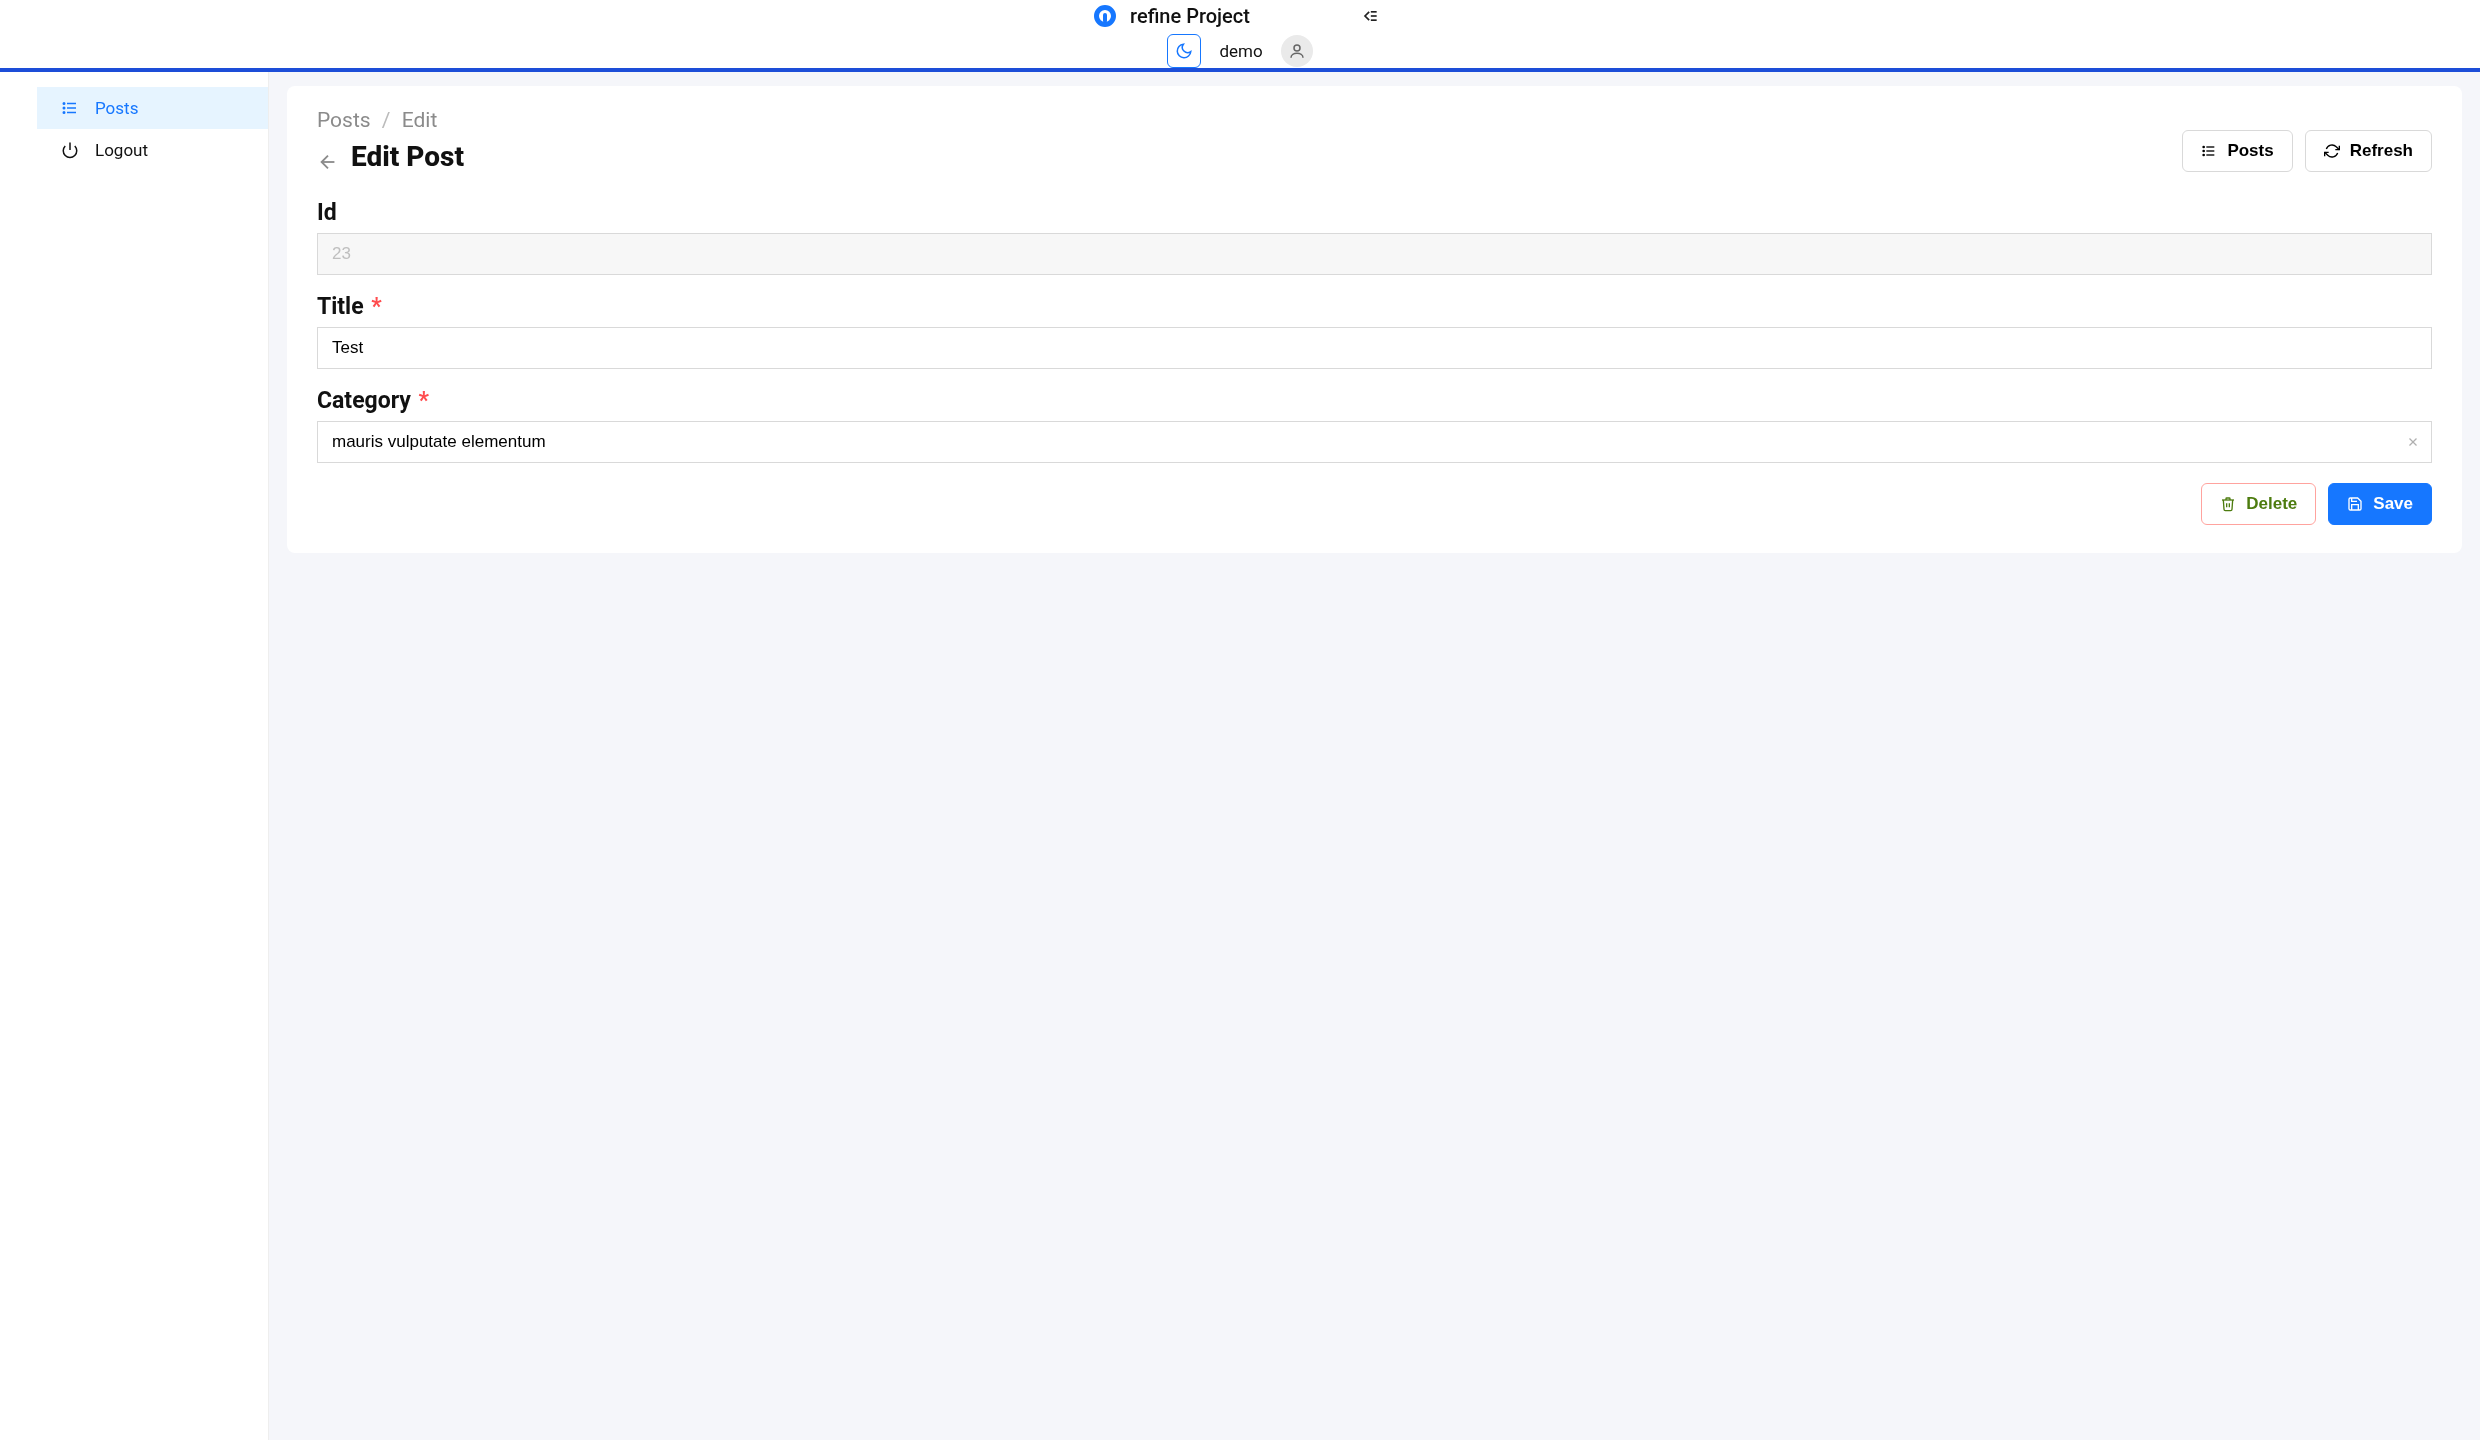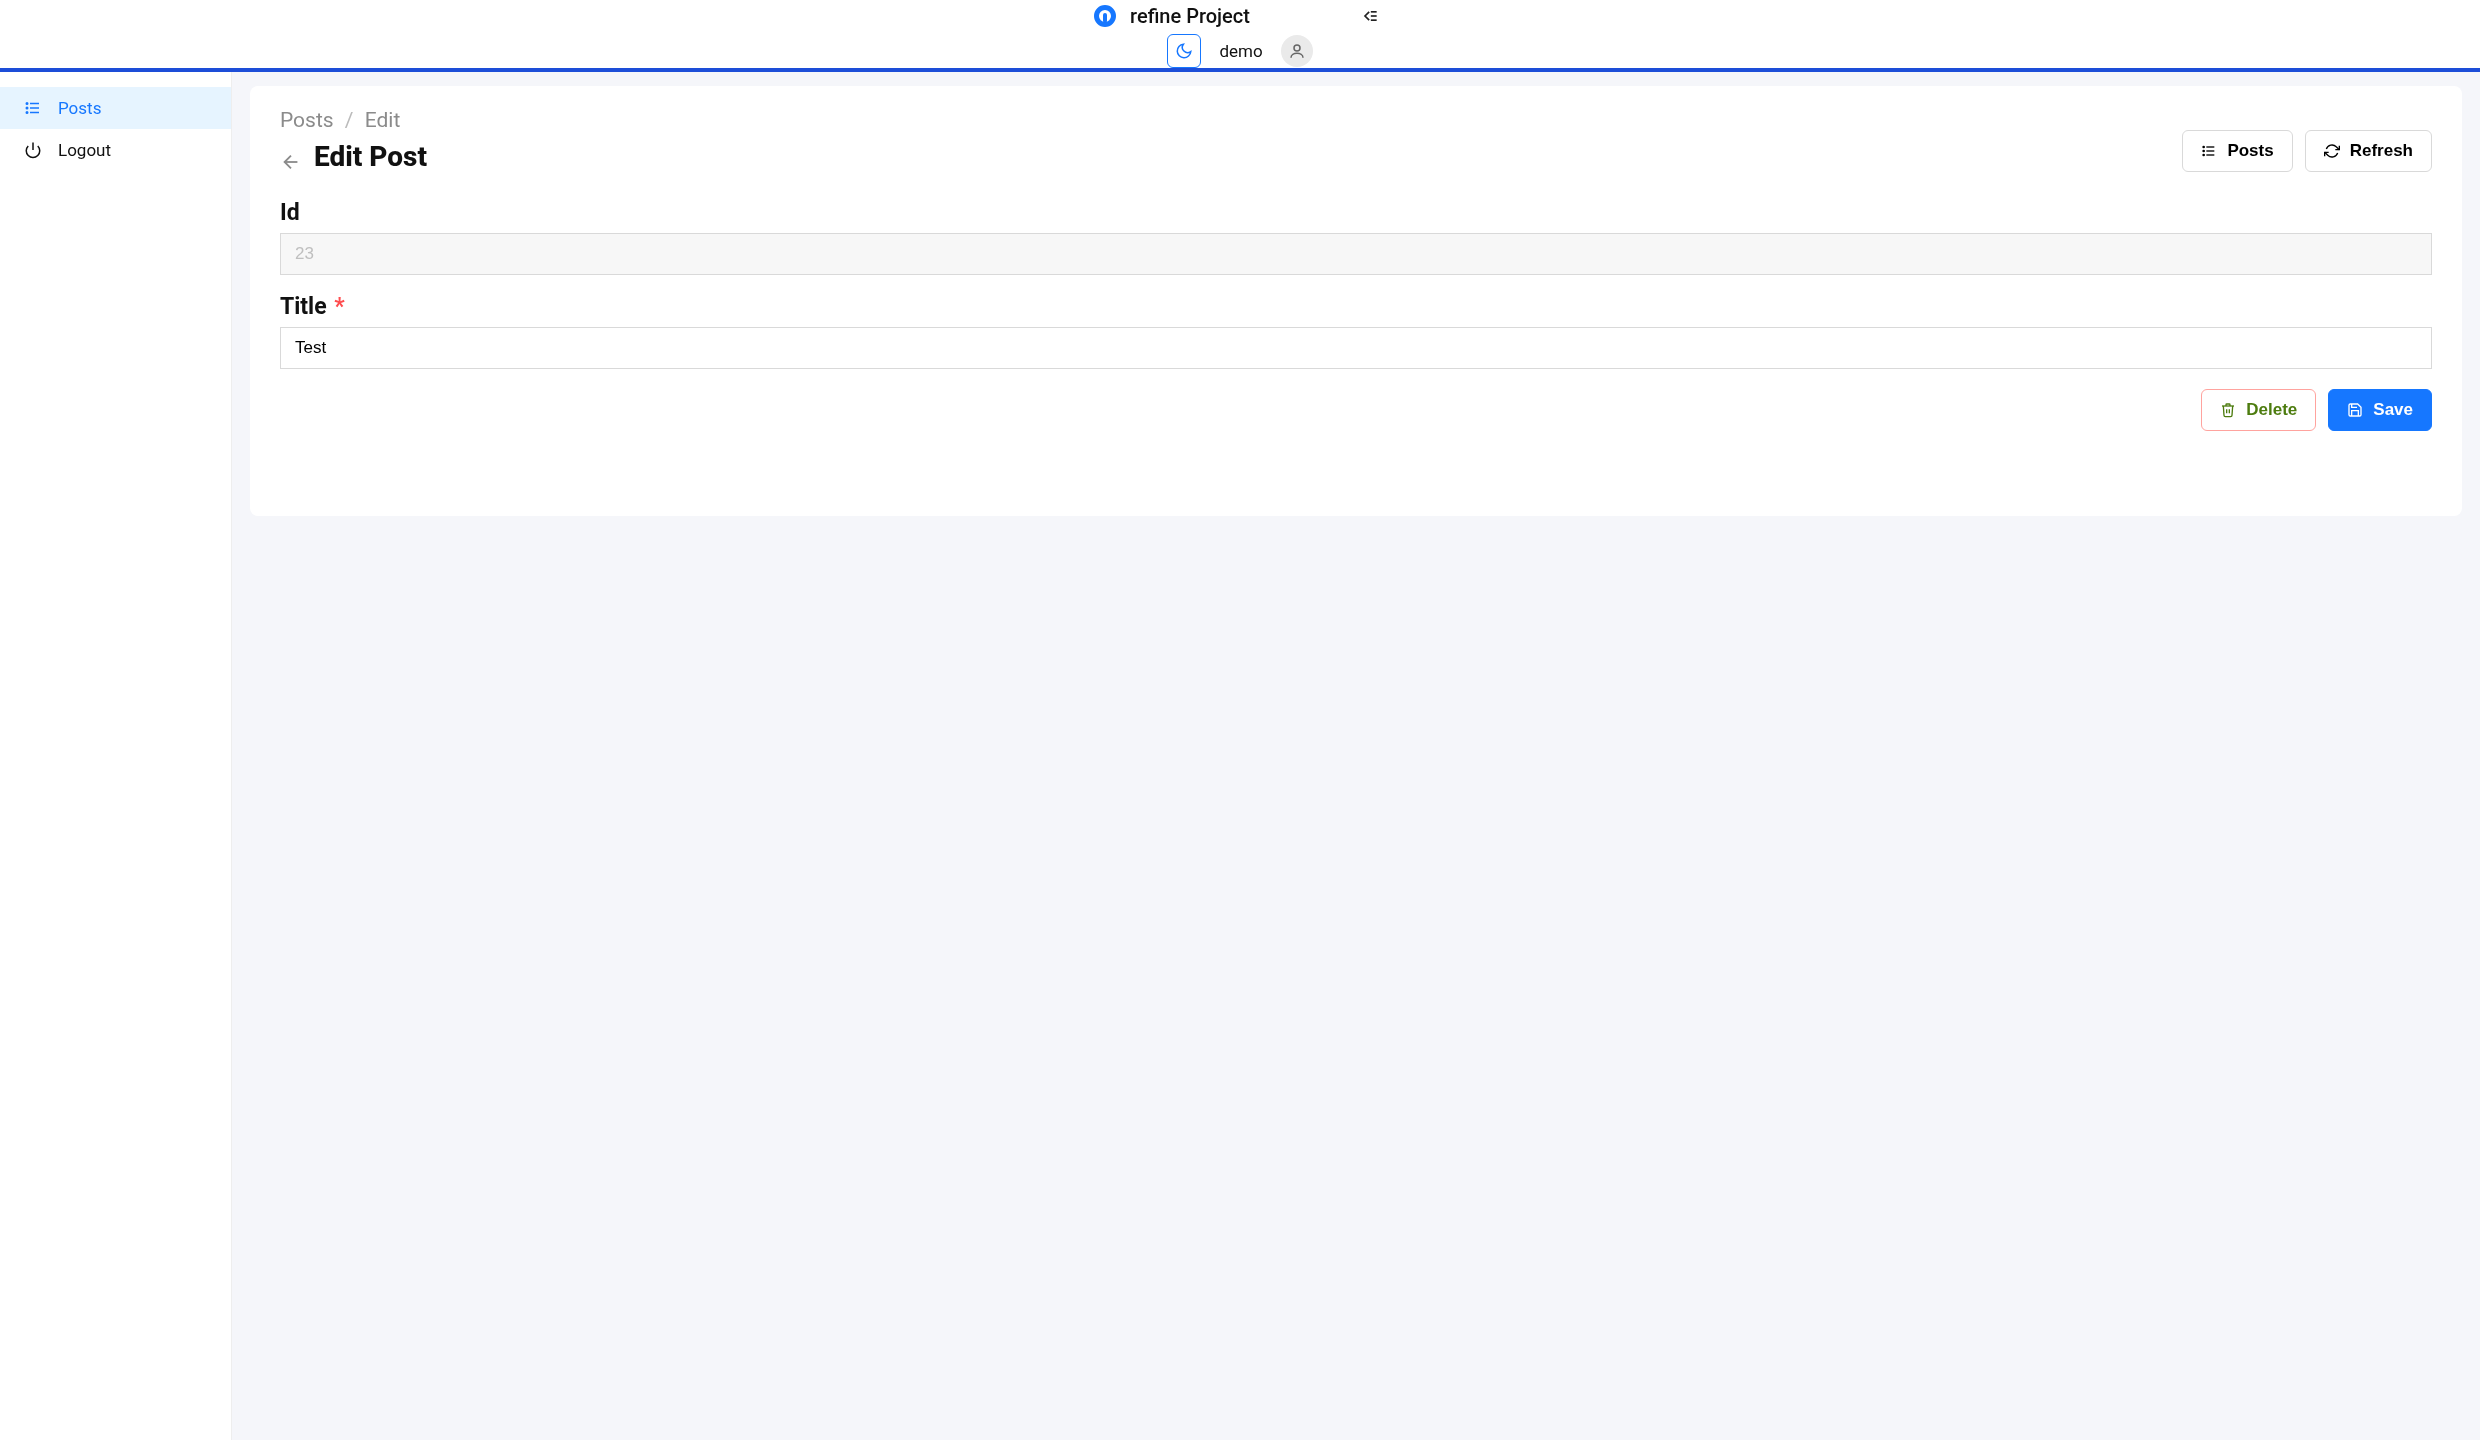--- a/index.html
+++ b/index.html
@@ -38,21 +38,21 @@
 .theme-btn {
   width: 34px; height: 34px; border: 1px solid #1677ff; border-radius: 6px;
   display: inline-flex; align-items: center; justify-content: center; color: #1677ff;
   cursor: pointer;
 }
 .user-name { font-weight: 400; font-size: 17px; }
 .avatar {
   width: 32px; height: 32px; border-radius: 50%; background: #eaeaea;
   display: inline-flex; align-items: center; justify-content: center; color: #666;
 }
-.layout { display: flex; min-height: calc(100vh - 72px); }
+.layout { display: flex; min-height: calc(100vh - 72px); margin-left: 37px; }
 .sidebar {
   width: 232px; background: #fff; border-right: 1px solid #eee;
   padding-top: 15px;
 }
 .side-item {
   display: flex; align-items: center; gap: 16px;
   padding: 11px 24px; cursor: pointer; font-size: 17px;
 }
 .side-item.active { background: #e6f4ff; color: #1677ff; }
 .side-item .icon { width: 18px; height: 18px; display: inline-flex; align-items: center; justify-content: center; }
@@ -203,20 +203,35 @@
       </div>
 
       <div class="form-group">
         <label class="form-label">
           <span>Title</span>
           <span class="req">*</span>
         </label>
         <input class="input" type="text" value="Test" style="">
       </div>
 
+      <div class="form-group">
+        <label class="form-label">
+          <span>Category</span>
+          <span class="req">*</span>
+        </label>
+        <div class="select-wrap">
+          <input class="input" type="text" value="mauris vulputate elementum" style="">
+          <span class="select-clear">
+            <svg width="14" height="14" viewBox="0 0 24 24" fill="none" stroke="currentColor" stroke-width="2">
+                <line x1="18" y1="6" x2="6" y2="18"></line>
+                <line x1="6" y1="6" x2="18" y2="18"></line>
+              </svg>
+          </span>
+        </div>
+      </div>
 
       <div class="footer-buttons">
         <button class="btn btn-danger">
           <svg width="16" height="16" viewBox="0 0 24 24" fill="none" stroke="currentColor" stroke-width="2">
               <polyline points="3 6 5 6 21 6"></polyline>
               <path d="M19 6l-1 14a2 2 0 0 1-2 2H8a2 2 0 0 1-2-2L5 6"></path>
               <path d="M10 11v6"></path>
               <path d="M14 11v6"></path>
               <path d="M9 6V4a1 1 0 0 1 1-1h4a1 1 0 0 1 1 1v2"></path>
             </svg>

